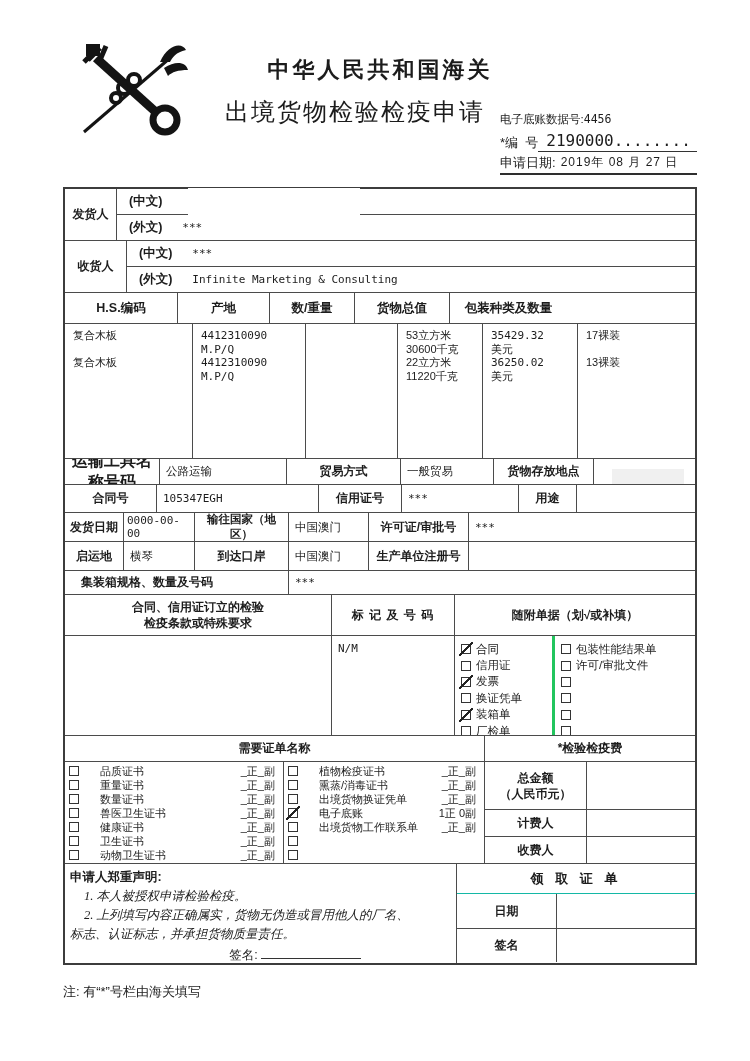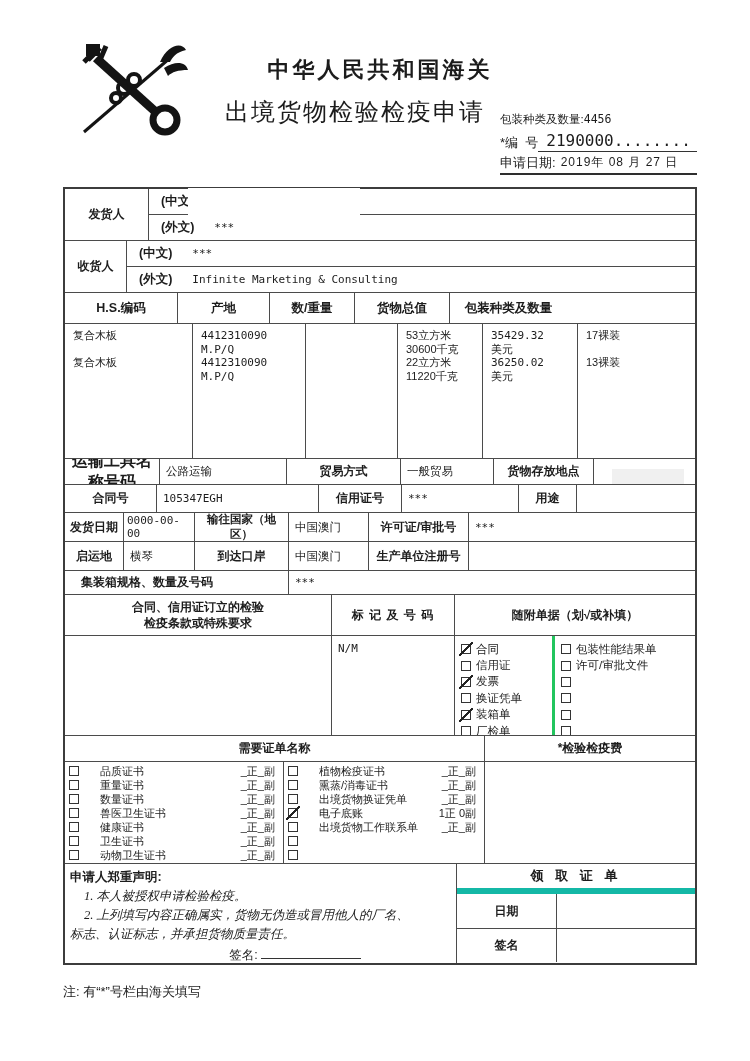--- a/index.html
+++ b/index.html
@@ -92,36 +92,36 @@
       <circle cx="38" cy="62" r="5" stroke-width="4"></circle>
     </g>
   </svg>
 </div>
 
 <div class="abs title1">中华人民共和国海关</div>
 <div class="abs title2">出境货物检验检疫申请</div>
 
 <div class="abs hdr-right">
   <div class="ledger">
-    <span>包装种类及数量:</span><span class="mono">4456</span>
+    <span>电子底账数据号:</span><span class="mono">4456</span>
   </div>
   <div class="serial-row">
     <span class="serial-lbl">*编  号</span>
     <span class="serial-val">2190000........</span>
   </div>
   <div class="date-row">
     <span class="date-lbl">申请日期:</span>
     <span class="date-val">2019年 08 月 27 日</span>
   </div>
 </div>
 
 <div class="abs form">
 
   <div class="row" style="height:52px">
-    <div class="c lbl" style="width:84px">发货人</div>
+    <div class="c lbl" style="width:52px">发货人</div>
     <div class="c end" style="flex:1">
       <div class="subrow" style="height:26px; border-bottom:1px solid #4b4b4b;">
         <span class="sublbl">(中文)</span>
         <span class="val"></span>
       </div>
       <div class="subrow" style="height:25px">
         <span class="sublbl">(外文)</span>
         <span class="val">***</span>
       </div>
     </div>
@@ -365,37 +365,54 @@
       </div>
       <div class="certrow">
         <span class="cb"></span>
         <span class="certlbl"></span>
         <span class="copies"></span>
       </div>
       <div class="certrow">
         <span class="cb"></span>
         <span class="certlbl"></span>
         <span class="copies"></span>
+      </div>
+    </div>
+    <div class="c end" style="width:210px; padding:0">
+      <div style="height:48px; display:flex; border-bottom:1px solid #4b4b4b">
+        <div class="lbl" style="width:102px; border-right:1px solid #4b4b4b; flex-direction:column; line-height:16px; font-size:12px">
+          <span>总金额</span>
+          <span>（人民币元）</span>
+        </div>
+        <div class="val" style="flex:1"></div>
+      </div>
+      <div style="height:27px; display:flex; border-bottom:1px solid #4b4b4b">
+        <div class="lbl" style="width:102px; border-right:1px solid #4b4b4b">计费人</div>
+        <div class="val" style="flex:1"></div>
+      </div>
+      <div style="height:26px; display:flex">
+        <div class="lbl" style="width:102px; border-right:1px solid #4b4b4b">收费人</div>
+        <div class="val" style="flex:1"></div>
       </div>
     </div>
   </div>
 
   <div class="row last" style="height:99px">
     <div class="c decl" style="width:392px">
       <div class="t">申请人郑重声明:</div>
       <div style="padding-left:14px">1. 本人被授权申请检验检疫。</div>
       <div style="padding-left:14px">2. 上列填写内容正确属实，货物无伪造或冒用他人的厂名、</div>
       <div>标志、认证标志，并承担货物质量责任。</div>
       <div style="text-align:center; padding-left:70px; margin-top:2px">
         <span class="t" style="font-weight:normal">签名:</span>
         <span class="sigline"></span>
       </div>
     </div>
     <div class="c end" style="width:238px; padding:0">
-      <div class="sec-title" style="height:30px; display:flex; align-items:center; justify-content:center; border-bottom:6px solid #14b8a6; letter-spacing:4px; font-size:13px">领 取 证 单</div>
+      <div class="sec-title" style="height:30px; display:flex; align-items:center; justify-content:center; border-bottom:1px solid #14b8a6; letter-spacing:4px; font-size:13px">领 取 证 单</div>
       <div style="height:35px; display:flex; border-bottom:1px solid #4b4b4b">
         <div class="lbl" style="width:100px; border-right:1px solid #4b4b4b; font-weight:bold">日期</div>
         <div class="val" style="flex:1"></div>
       </div>
       <div style="height:33px; display:flex">
         <div class="lbl" style="width:100px; border-right:1px solid #4b4b4b; font-weight:bold">签名</div>
         <div class="val" style="flex:1"></div>
       </div>
     </div>
   </div>

